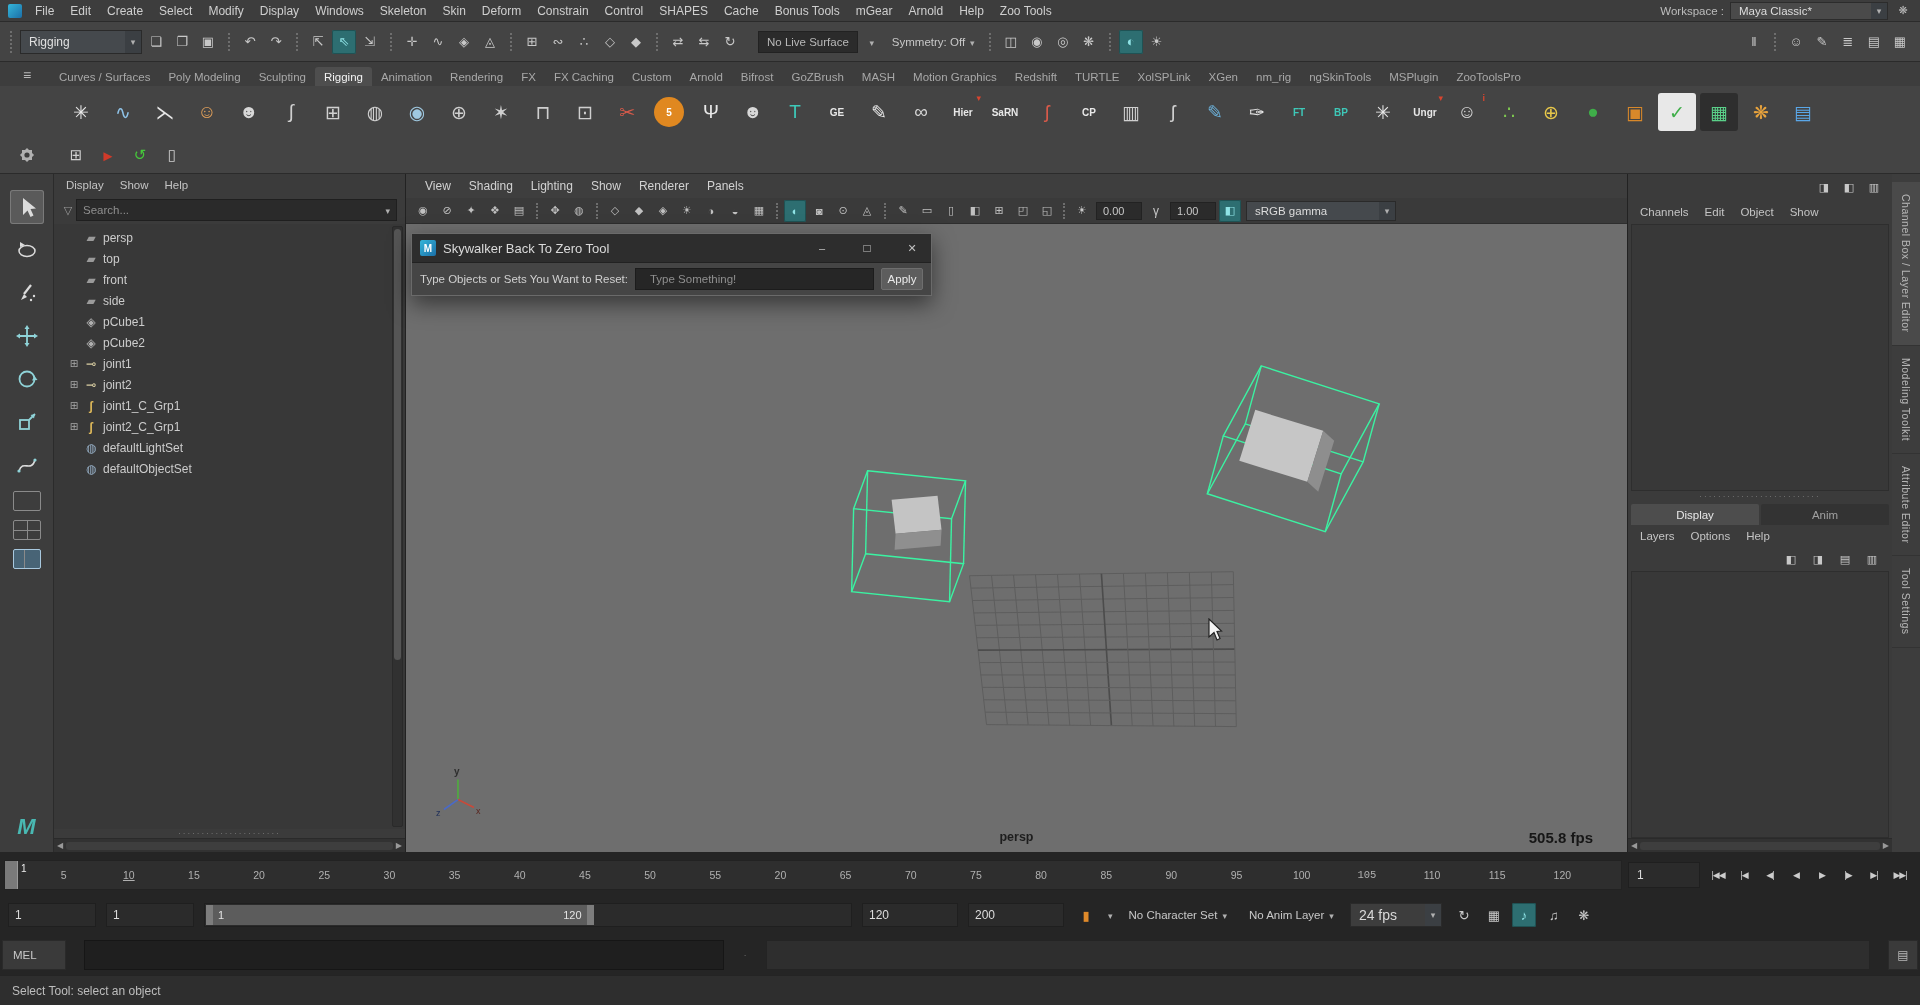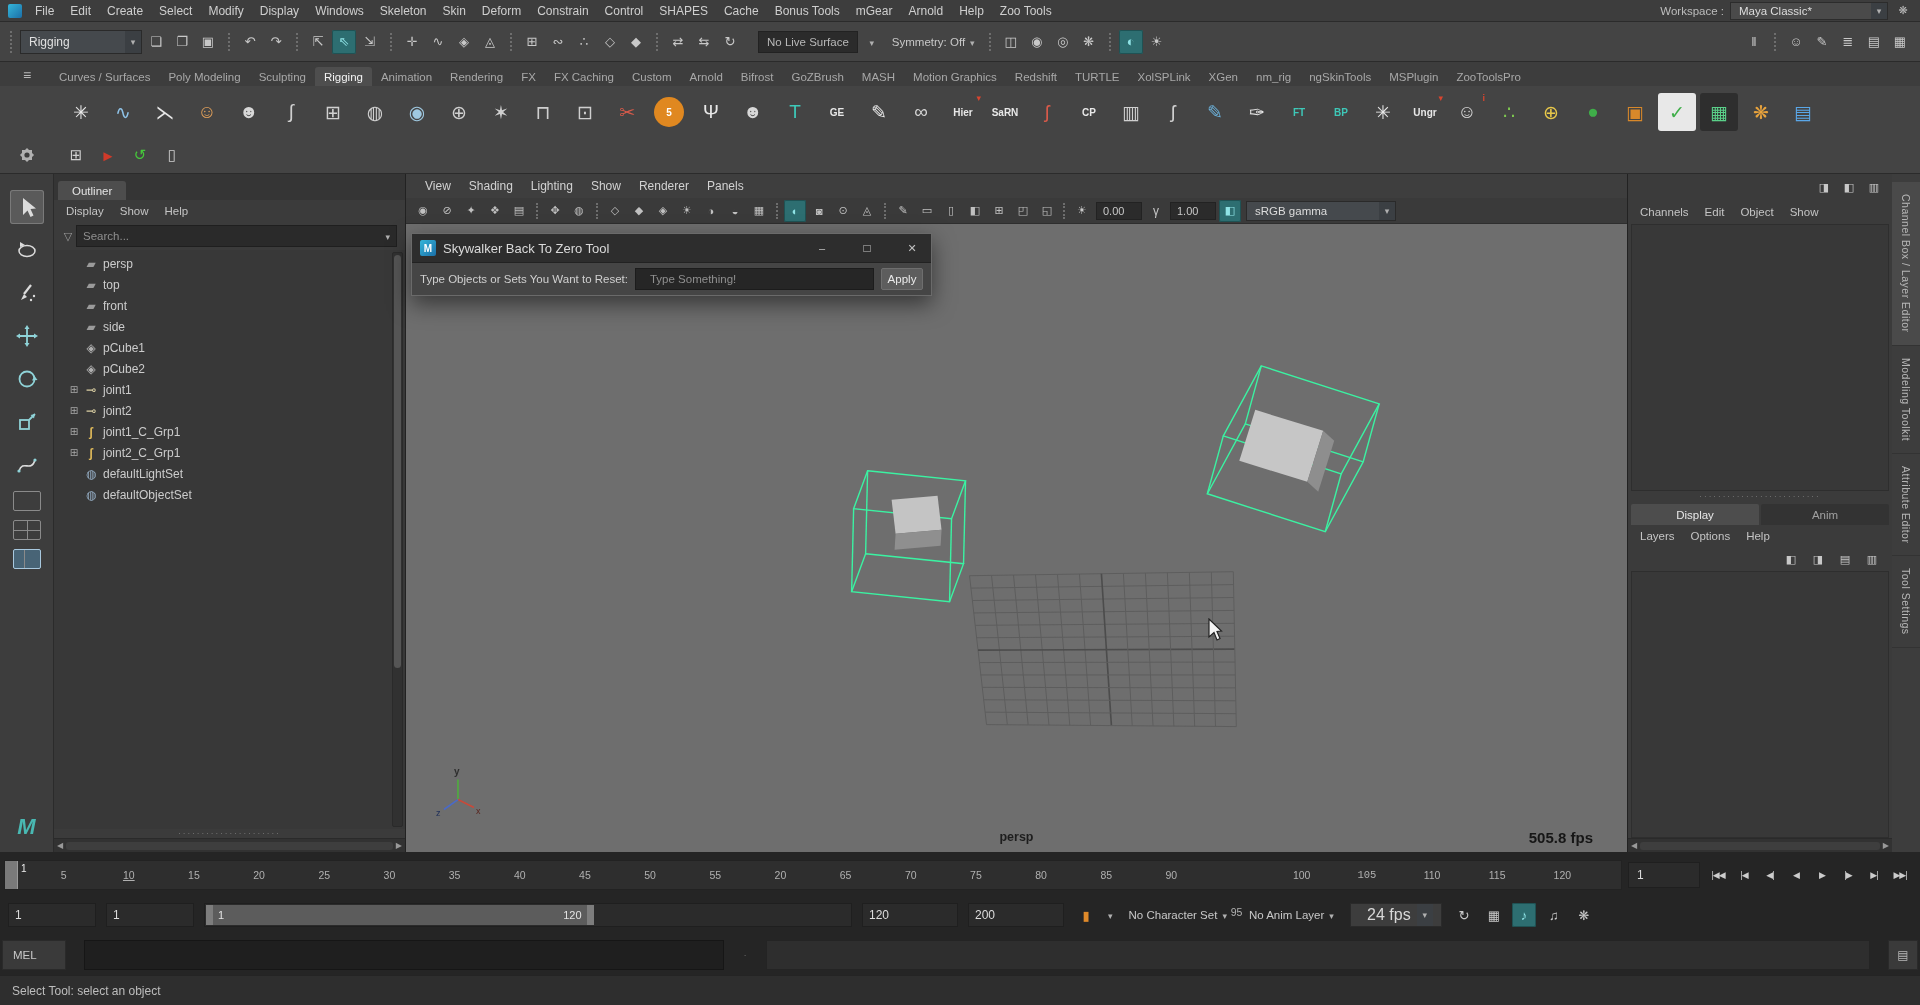--- a/index.html
+++ b/index.html
@@ -148,21 +148,21 @@
   #playback{display:flex;gap:2px;padding-right:4px}
   .pb-btn{min-width:24px;height:26px;display:flex;align-items:center;justify-content:center;font-size:9px;color:#ccc;letter-spacing:-1px;padding:0 2px}
 
   #range-row{height:36px;margin-top:3px;display:flex;align-items:center;gap:10px;padding:0 8px}
   .range-field{width:88px;height:24px;background:#2b2b2b;border:1px solid #1f1f1f;color:#ddd;font-size:12px;padding-left:6px}
   #range-slider{width:648px;height:24px;background:#2b2b2b;border:1px solid #1f1f1f;position:relative;flex:0 0 auto}
   #range-bar{position:absolute;left:1px;top:1px;bottom:1px;width:60%;background:#5c5c5c;display:flex;align-items:center;justify-content:space-between;padding:0 12px;font-size:11px;color:#e4e4e4}
   #range-bar::before,#range-bar::after{content:"";position:absolute;top:0;bottom:0;width:7px;background:#7d7d7d}
   #range-bar::before{left:0}
   #range-bar::after{right:0}
-  .fps-select{width:92px;height:24px;background:#3d3d3d;border:1px solid #2a2a2a;display:flex;align-items:center;justify-content:center;padding-left:8px;font-size:16px;color:#d8d8d8;flex:0 0 auto}
+  .fps-select{width:92px;height:24px;background:#3d3d3d;border:1px solid #2a2a2a;display:flex;align-items:center;justify-content:space-between;padding-left:8px;font-size:14px;color:#d8d8d8;flex:0 0 auto}
   #range-icons{display:flex;align-items:center;gap:6px}
 
   #command-row{height:30px;margin-top:7px;display:flex;align-items:stretch;gap:18px;padding:0 2px}
   #mel-label{width:64px;background:#3a3a3a;border:1px solid #2a2a2a;display:flex;align-items:center;padding-left:10px;font-size:11.5px;color:#c8c8c8}
   #mel-input{width:640px;background:#1f1f1f;border:1px solid #161616;color:#ddd;padding-left:6px;font-size:11.5px}
   #cmd-grip{width:6px;display:flex;align-items:center;justify-content:center;color:#777;font-size:8px}
   #mel-response{flex:1;background:#2e2e2e;border:1px solid #242424}
   #script-editor-btn{width:30px;display:flex;align-items:center;justify-content:center;background:#3a3a3a;border:1px solid #2a2a2a;color:#b8b8b8;font-size:12px}
 
   #help-row{height:30px;margin-top:5px;background:#2e2e2e;border-top:1px solid #242424;display:flex;align-items:center;padding-left:12px;font-size:12px;color:#bdbdbd}
@@ -710,23 +710,20 @@
           <circle cx="19" cy="6" r="1.6" fill="#8fd3d8"></circle>
       </svg>
     </span>
     <span class="lay-btn"></span>
     <span class="lay-btn split-q"></span>
     <span class="lay-btn split-v active"></span>
     <span id="maya-logo"></span>
   </div>
 
   <div id="outliner">
-    <div class="panel-tab-row">
-      <span class="panel-tab">Outliner</span>
-    </div>
     <div class="panel-menus">
       <span class="pm-item">Display</span>
         <span class="pm-item">Show</span>
         <span class="pm-item">Help</span>
     </div>
     <div class="search-row">
       <span class="search-funnel"></span>
       <div class="search-box">
         <input placeholder="Search..." style="">
         <span class="dd-caret"></span>
@@ -1116,21 +1113,21 @@
       <span class="tick" style="left: 35.8871%;">45</span>
       <span class="tick" style="left: 39.9194%;">50</span>
       <span class="tick" style="left: 43.9516%;">55</span>
       <span class="tick" style="left: 47.9839%;">20</span>
       <span class="tick" style="left: 52.0161%;">65</span>
       <span class="tick" style="left: 56.0484%;">70</span>
       <span class="tick" style="left: 60.0806%;">75</span>
       <span class="tick" style="left: 64.1129%;">80</span>
       <span class="tick" style="left: 68.1452%;">85</span>
       <span class="tick" style="left: 72.1774%;">90</span>
-      <span class="tick" style="left: 76.2097%; margin-top: 37px;">95</span>
+      <span class="tick" style="left: 76.2097%;">95</span>
       <span class="tick" style="left: 80.2419%;">100</span>
       <span class="tick" style="left: 84.2742%; font-family: Liberation Mono, monospace;">105</span>
       <span class="tick" style="left: 88.3065%;">110</span>
       <span class="tick" style="left: 92.3387%; text-align: right;">115</span>
       <span class="tick" style="left: 96.371%;">120</span>
     </div>
   <input id="current-time" readonly="" value="1" style="">
   <div id="playback">
     <span class="pb-btn">|◀◀</span>
       <span class="pb-btn">|◀</span>

